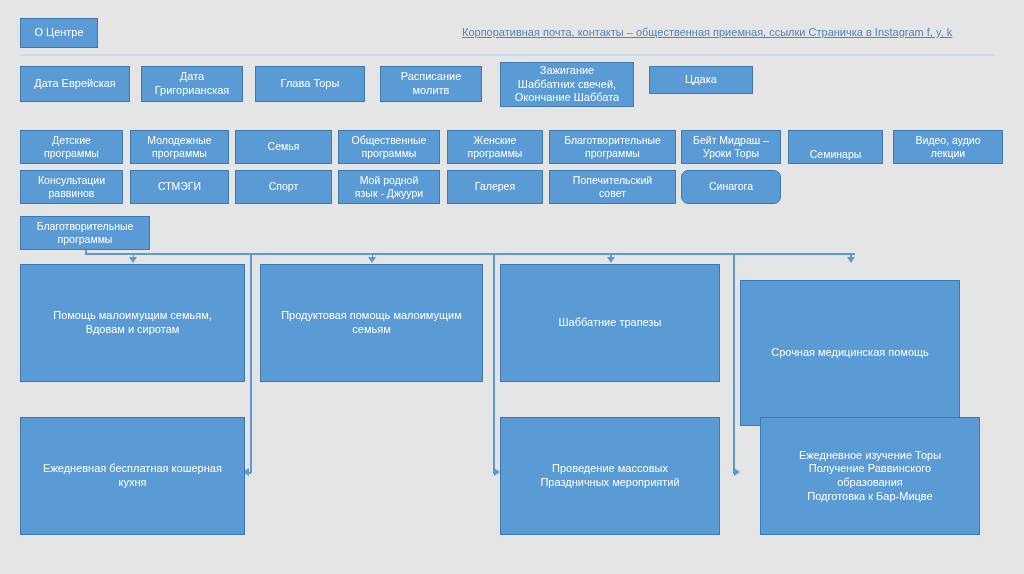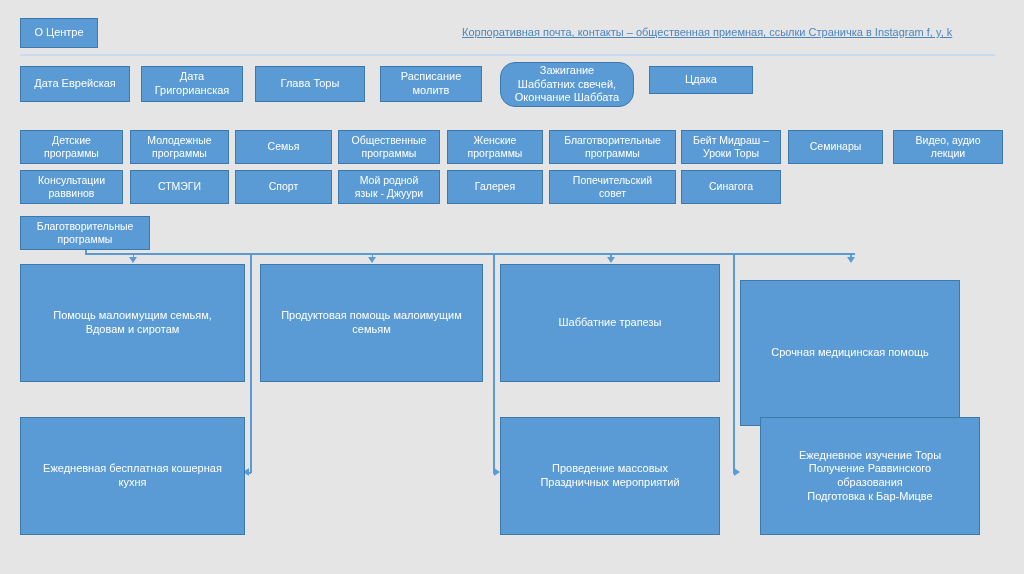--- a/index.html
+++ b/index.html
@@ -98,21 +98,21 @@
       </div>
       <div class="box nav-box" style="left: 141px; top: 66px; width: 102px; height: 36px;">
         <span>Дата<br>Григорианская</span>
       </div>
       <div class="box nav-box" style="left: 255px; top: 66px; width: 110px; height: 36px;">
         <span>Глава Торы</span>
       </div>
       <div class="box nav-box" style="left: 380px; top: 66px; width: 102px; height: 36px;">
         <span>Расписание<br>молитв</span>
       </div>
-      <div class="box nav-box" style="left: 500px; top: 62px; width: 134px; height: 45px; border-radius: 15px;">
+      <div class="box nav-box" style="left: 500px; top: 62px; width: 134px; height: 45px;">
         <span>Зажигание<br>Шаббатних свечей,<br>Окончание Шаббата</span>
       </div>
       <div class="box nav-box" style="left: 649px; top: 66px; width: 104px; height: 28px;">
         <span>Цдака</span>
       </div>
     </div>
   <div id="menu-row-1-layer">
       <div class="box menu-box" style="left: 20px; top: 130px; width: 103px; height: 34px;">
         <span>Детские<br>программы</span>
       </div>
@@ -127,21 +127,21 @@
       </div>
       <div class="box menu-box" style="left: 447px; top: 130px; width: 96px; height: 34px;">
         <span>Женские<br>программы</span>
       </div>
       <div class="box menu-box" style="left: 549px; top: 130px; width: 127px; height: 34px;">
         <span>Благотворительные<br>программы</span>
       </div>
       <div class="box menu-box" style="left: 681px; top: 130px; width: 100px; height: 34px;">
         <span>Бейт Мидраш –<br>Уроки Торы</span>
       </div>
-      <div class="box menu-box" style="left: 788px; top: 130px; width: 95px; height: 34px;">
+      <div class="box menu-box" style="left: 788px; top: 130px; width: 95px; height: 34px; align-items: flex-end;">
         <span>Семинары</span>
       </div>
       <div class="box menu-box" style="left: 893px; top: 130px; width: 110px; height: 34px;">
         <span>Видео, аудио<br>лекции</span>
       </div>
     </div>
   <div id="menu-row-2-layer">
       <div class="box menu-box" style="left: 20px; top: 170px; width: 103px; height: 34px;">
         <span>Консультации<br>раввинов</span>
       </div>
@@ -153,21 +153,21 @@
       </div>
       <div class="box menu-box" style="left: 338px; top: 170px; width: 102px; height: 34px;">
         <span>Мой родной<br>язык -  Джуури</span>
       </div>
       <div class="box menu-box" style="left: 447px; top: 170px; width: 96px; height: 34px;">
         <span>Галерея</span>
       </div>
       <div class="box menu-box" style="left: 549px; top: 170px; width: 127px; height: 34px;">
         <span>Попечительский<br>совет</span>
       </div>
-      <div class="box menu-box" style="left: 681px; top: 170px; width: 100px; height: 34px;">
+      <div class="box menu-box" style="left: 681px; top: 170px; width: 100px; height: 34px; border-radius: 7px;">
         <span>Синагога</span>
       </div>
     </div>
   <div id="section-layer">
       <div class="box label-box" style="left: 20px; top: 216px; width: 130px; height: 34px;">
         <span>Благотворительные<br>программы</span>
       </div>
     </div>
   <div id="connector-layer">
       <div class="conn conn-v" style="left: 85px; top: 250px; height: 3px;"></div>

